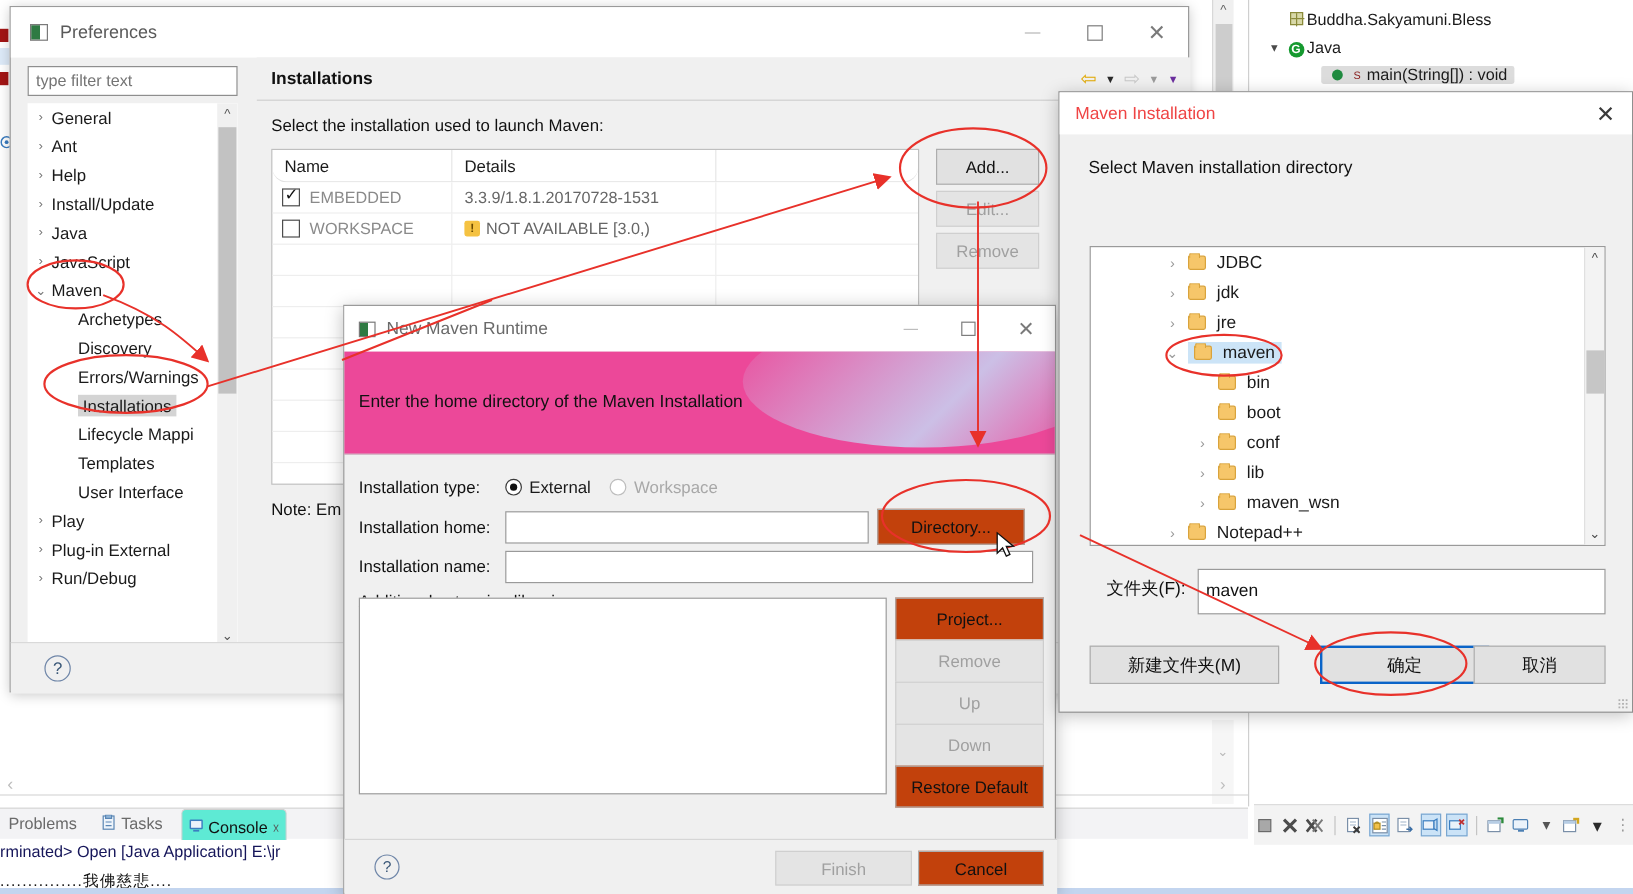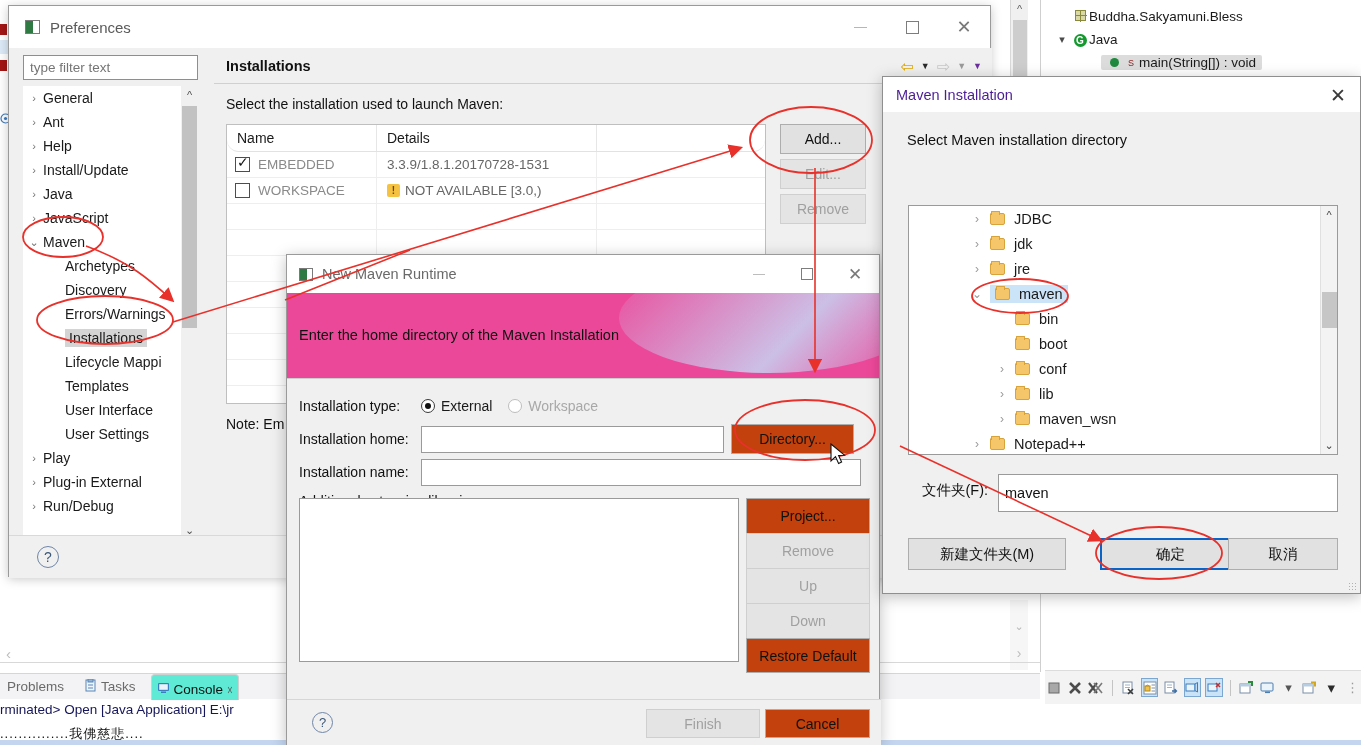--- a/index.html
+++ b/index.html
@@ -239,21 +239,21 @@
     position:absolute; left:25px; top:12px; width:21px; height:21px; border-radius:50%;
     border:1px solid #6f86a8; color:#3b5878; font-size:13px; text-align:center; line-height:20px;
   }
 
   
   .mvi {
     position:absolute; left:882px; top:76px; width:479px; height:518px;
     background:#f0f0f0; border:1px solid #8f8f8f; box-shadow:0 3px 14px rgba(0,0,0,.25);
   }
   .mvi-title { height:35px; background:#fff; display:flex; align-items:center; padding-left:13px; position:relative; }
-  .mvi-title .t { font-size:14.5px; color:#4c1d95; }
+  .mvi-title .t { font-size:14.5px; color:#ef4444; }
   .mvi-title .x { position:absolute; right:14px; top:7px; font-size:19px; color:#3a3a3a; font-weight:300; }
   .mvi-prompt { position:absolute; left:24px; top:55px; font-size:14.5px; color:#111; }
   .mvi-tree {
     position:absolute; left:25px; top:128px; width:430px; height:250px;
     background:#fff; border:1px solid #9a9a9a; overflow:hidden;
   }
   .fnode { display:flex; align-items:center; height:25px; font-size:14.5px; white-space:nowrap; }
   .fnode .tw { width:26px; text-align:center; color:#9a9a9a; font-size:12px; }
   .folder {
     display:inline-block; width:15px; height:12px; background:#f6c66a;
@@ -512,23 +512,20 @@
             <span class="lbl">Installations</span>
           </div>
           <div class="tnode child">
             <span class="lbl">Lifecycle Mappi</span>
           </div>
           <div class="tnode child">
             <span class="lbl">Templates</span>
           </div>
           <div class="tnode child">
             <span class="lbl">User Interface</span>
-          </div>
-          <div class="tnode child">
-            <span class="lbl">User Settings</span>
           </div>
           <div class="tnode">
             <span class="tw">›</span>
             <span class="lbl">Play</span>
           </div>
           <div class="tnode">
             <span class="tw">›</span>
             <span class="lbl">Plug-in External</span>
           </div>
           <div class="tnode">

